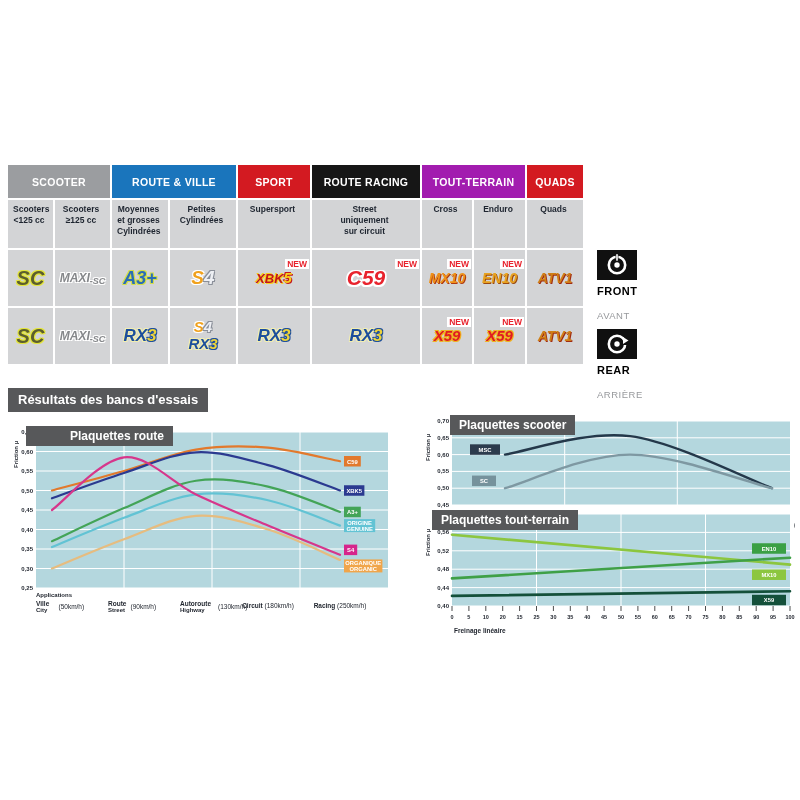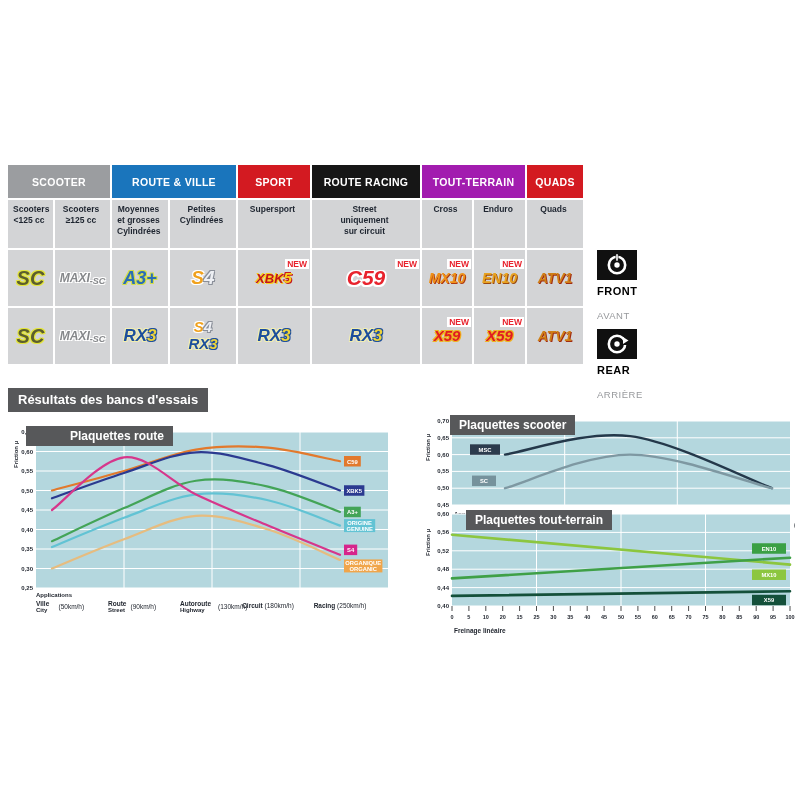--- a/index.html
+++ b/index.html
@@ -46,21 +46,21 @@
   .secttitle{position:absolute;left:8px;top:388px;background:#57585a;color:#fff;
     font-weight:bold;font-size:13px;padding:4px 10px 5px;}
   .chart{position:absolute;}
   #chart-route{left:10px;top:424px;width:380px;height:200px;}
   #chart-scooter{left:420px;top:383px;width:375px;height:128px;margin-top:32px;}
   #chart-offroad{left:420px;top:508px;width:375px;height:135px;}
   .chart-title{position:absolute;background:#57585a;color:#fff;font-weight:bold;
     font-size:12px;padding:3px 9px;z-index:2;}
   #chart-route .chart-title{left:16px;top:2px;padding-left:44px;}
   #chart-scooter .chart-title{left:30px;top:0;}
-  #chart-offroad .chart-title{left:46px;top:2px;}
+  #chart-offroad .chart-title{left:12px;top:2px;}
   .chart svg{position:absolute;left:0;top:0;}
 </style>
 </head>
 <body>
 
 <div class="page">
 
   <div class="ptable" id="ptable">
       <div class="th" style="background: rgb(155, 157, 160); grid-column: span 2;">SCOOTER</div>
       <div class="th" style="background: rgb(26, 117, 188); grid-column: span 2;">ROUTE &amp; VILLE</div>

